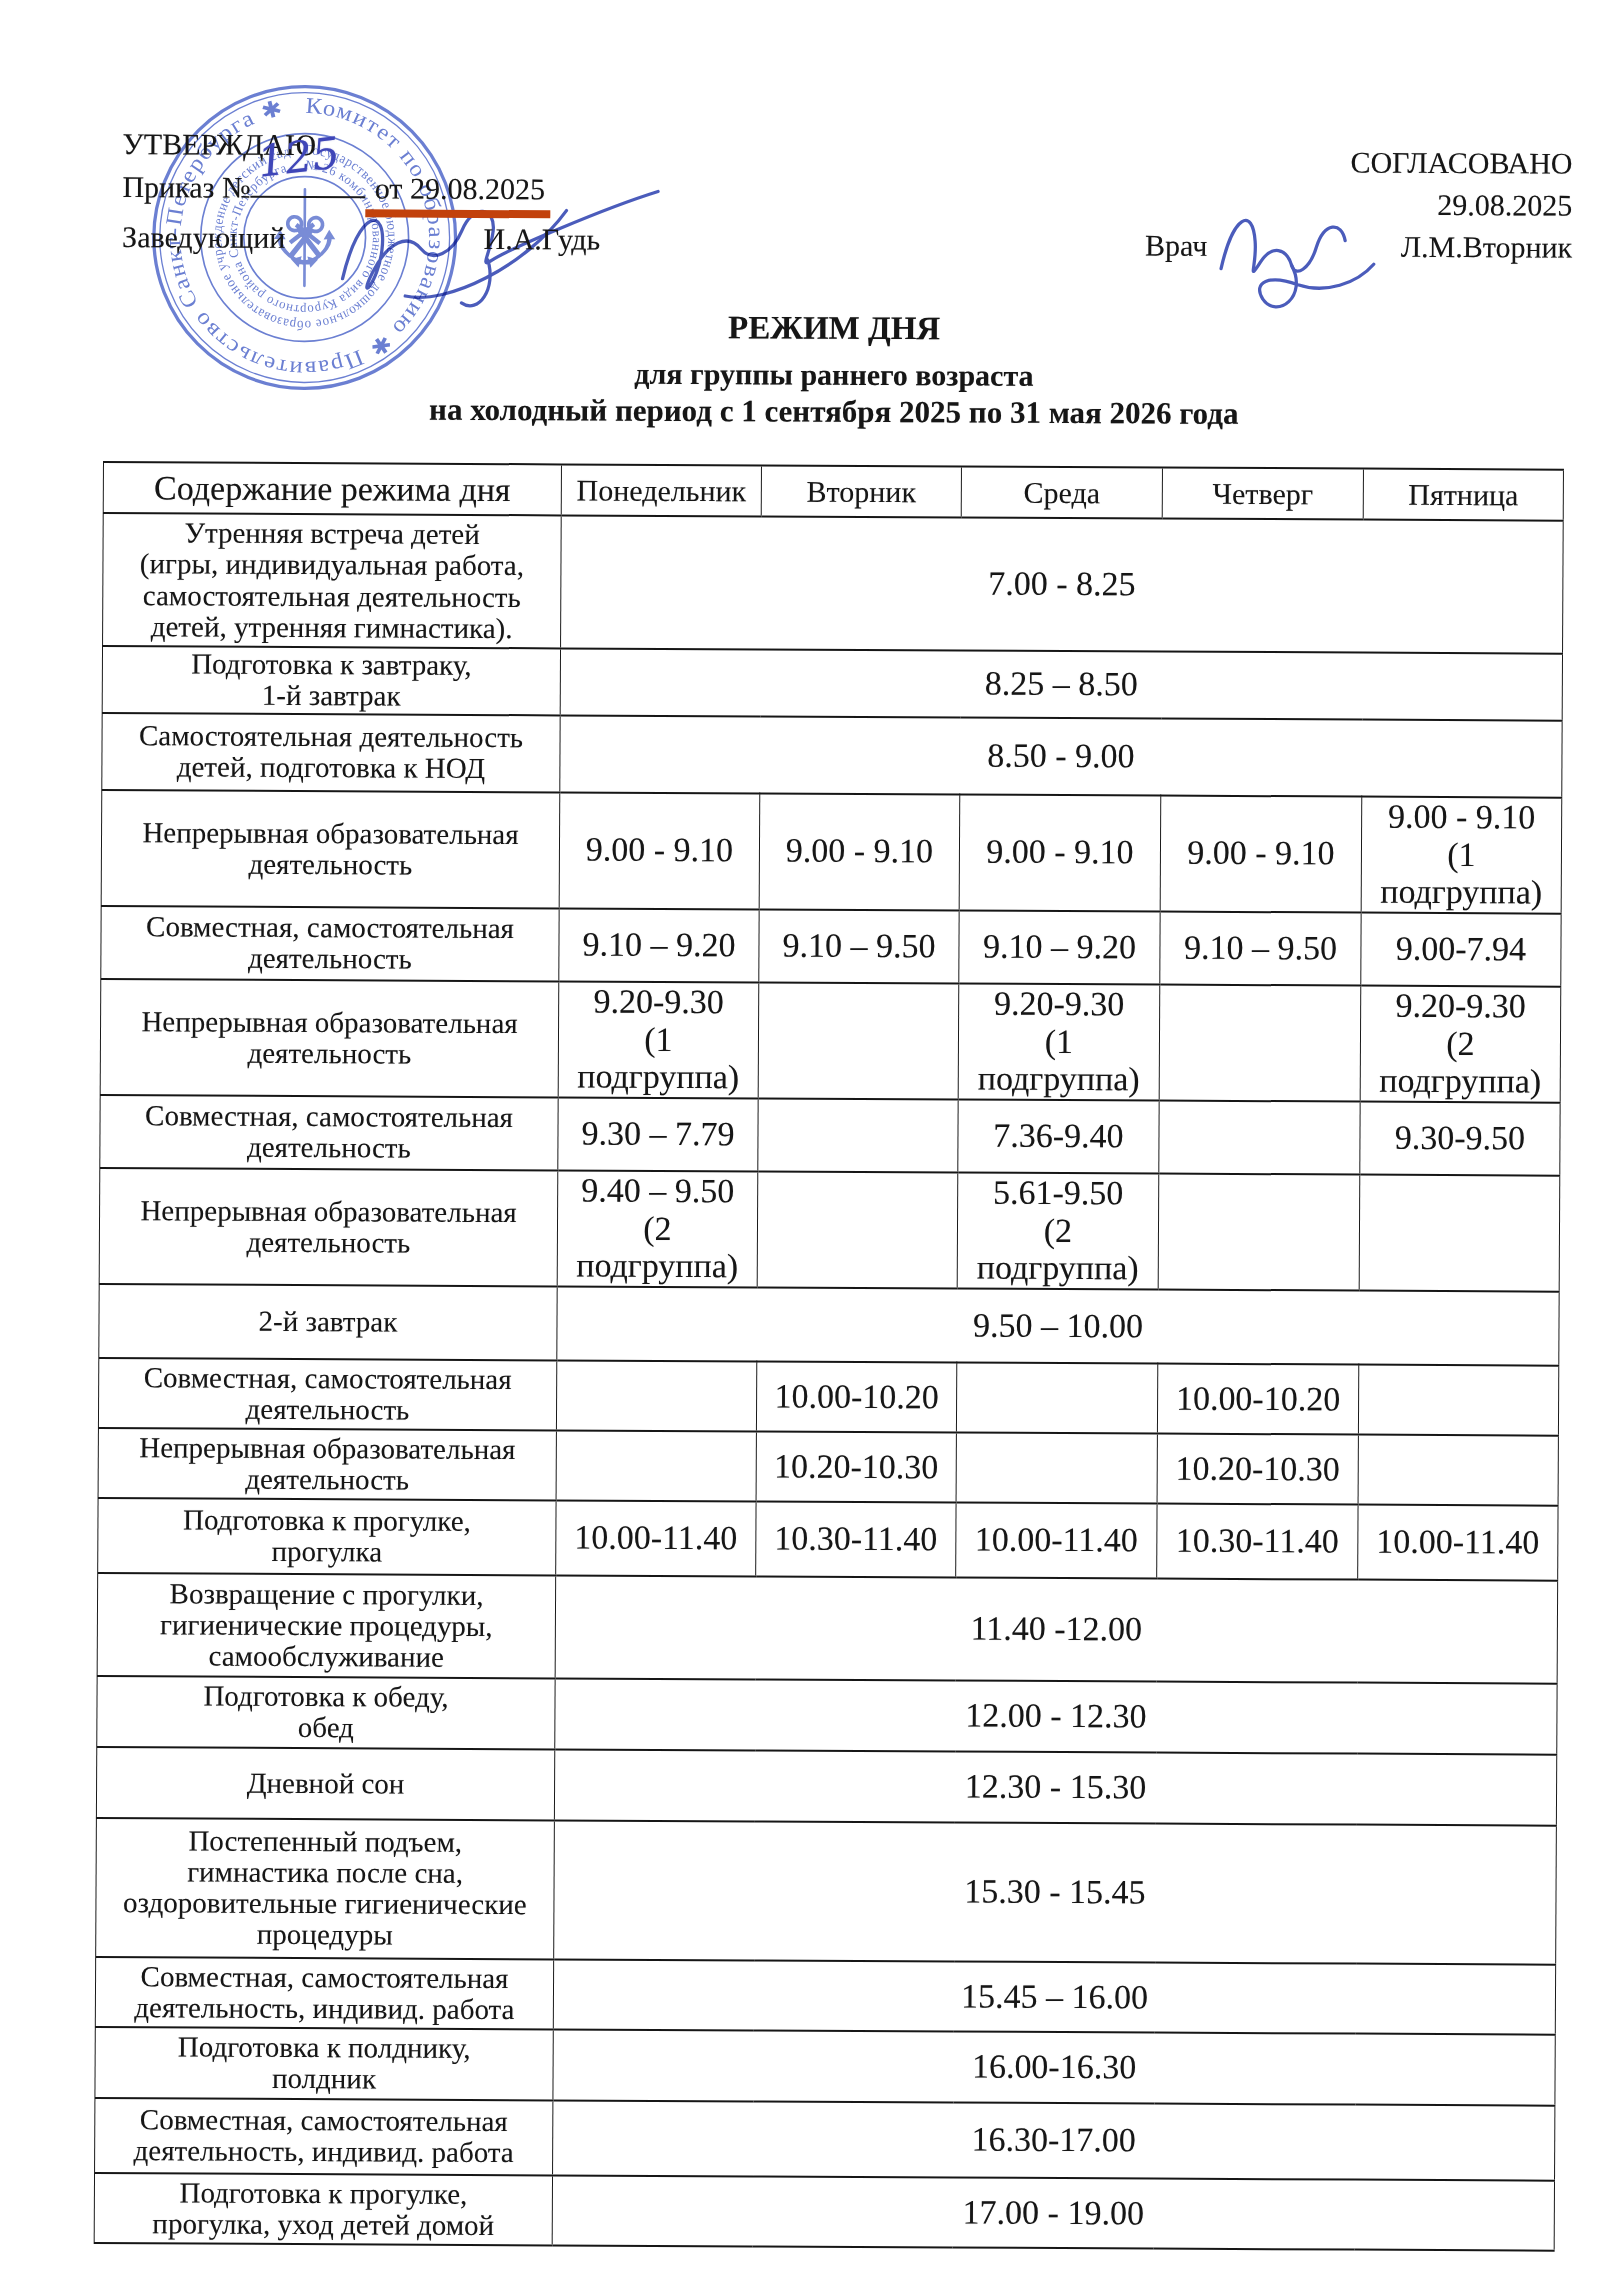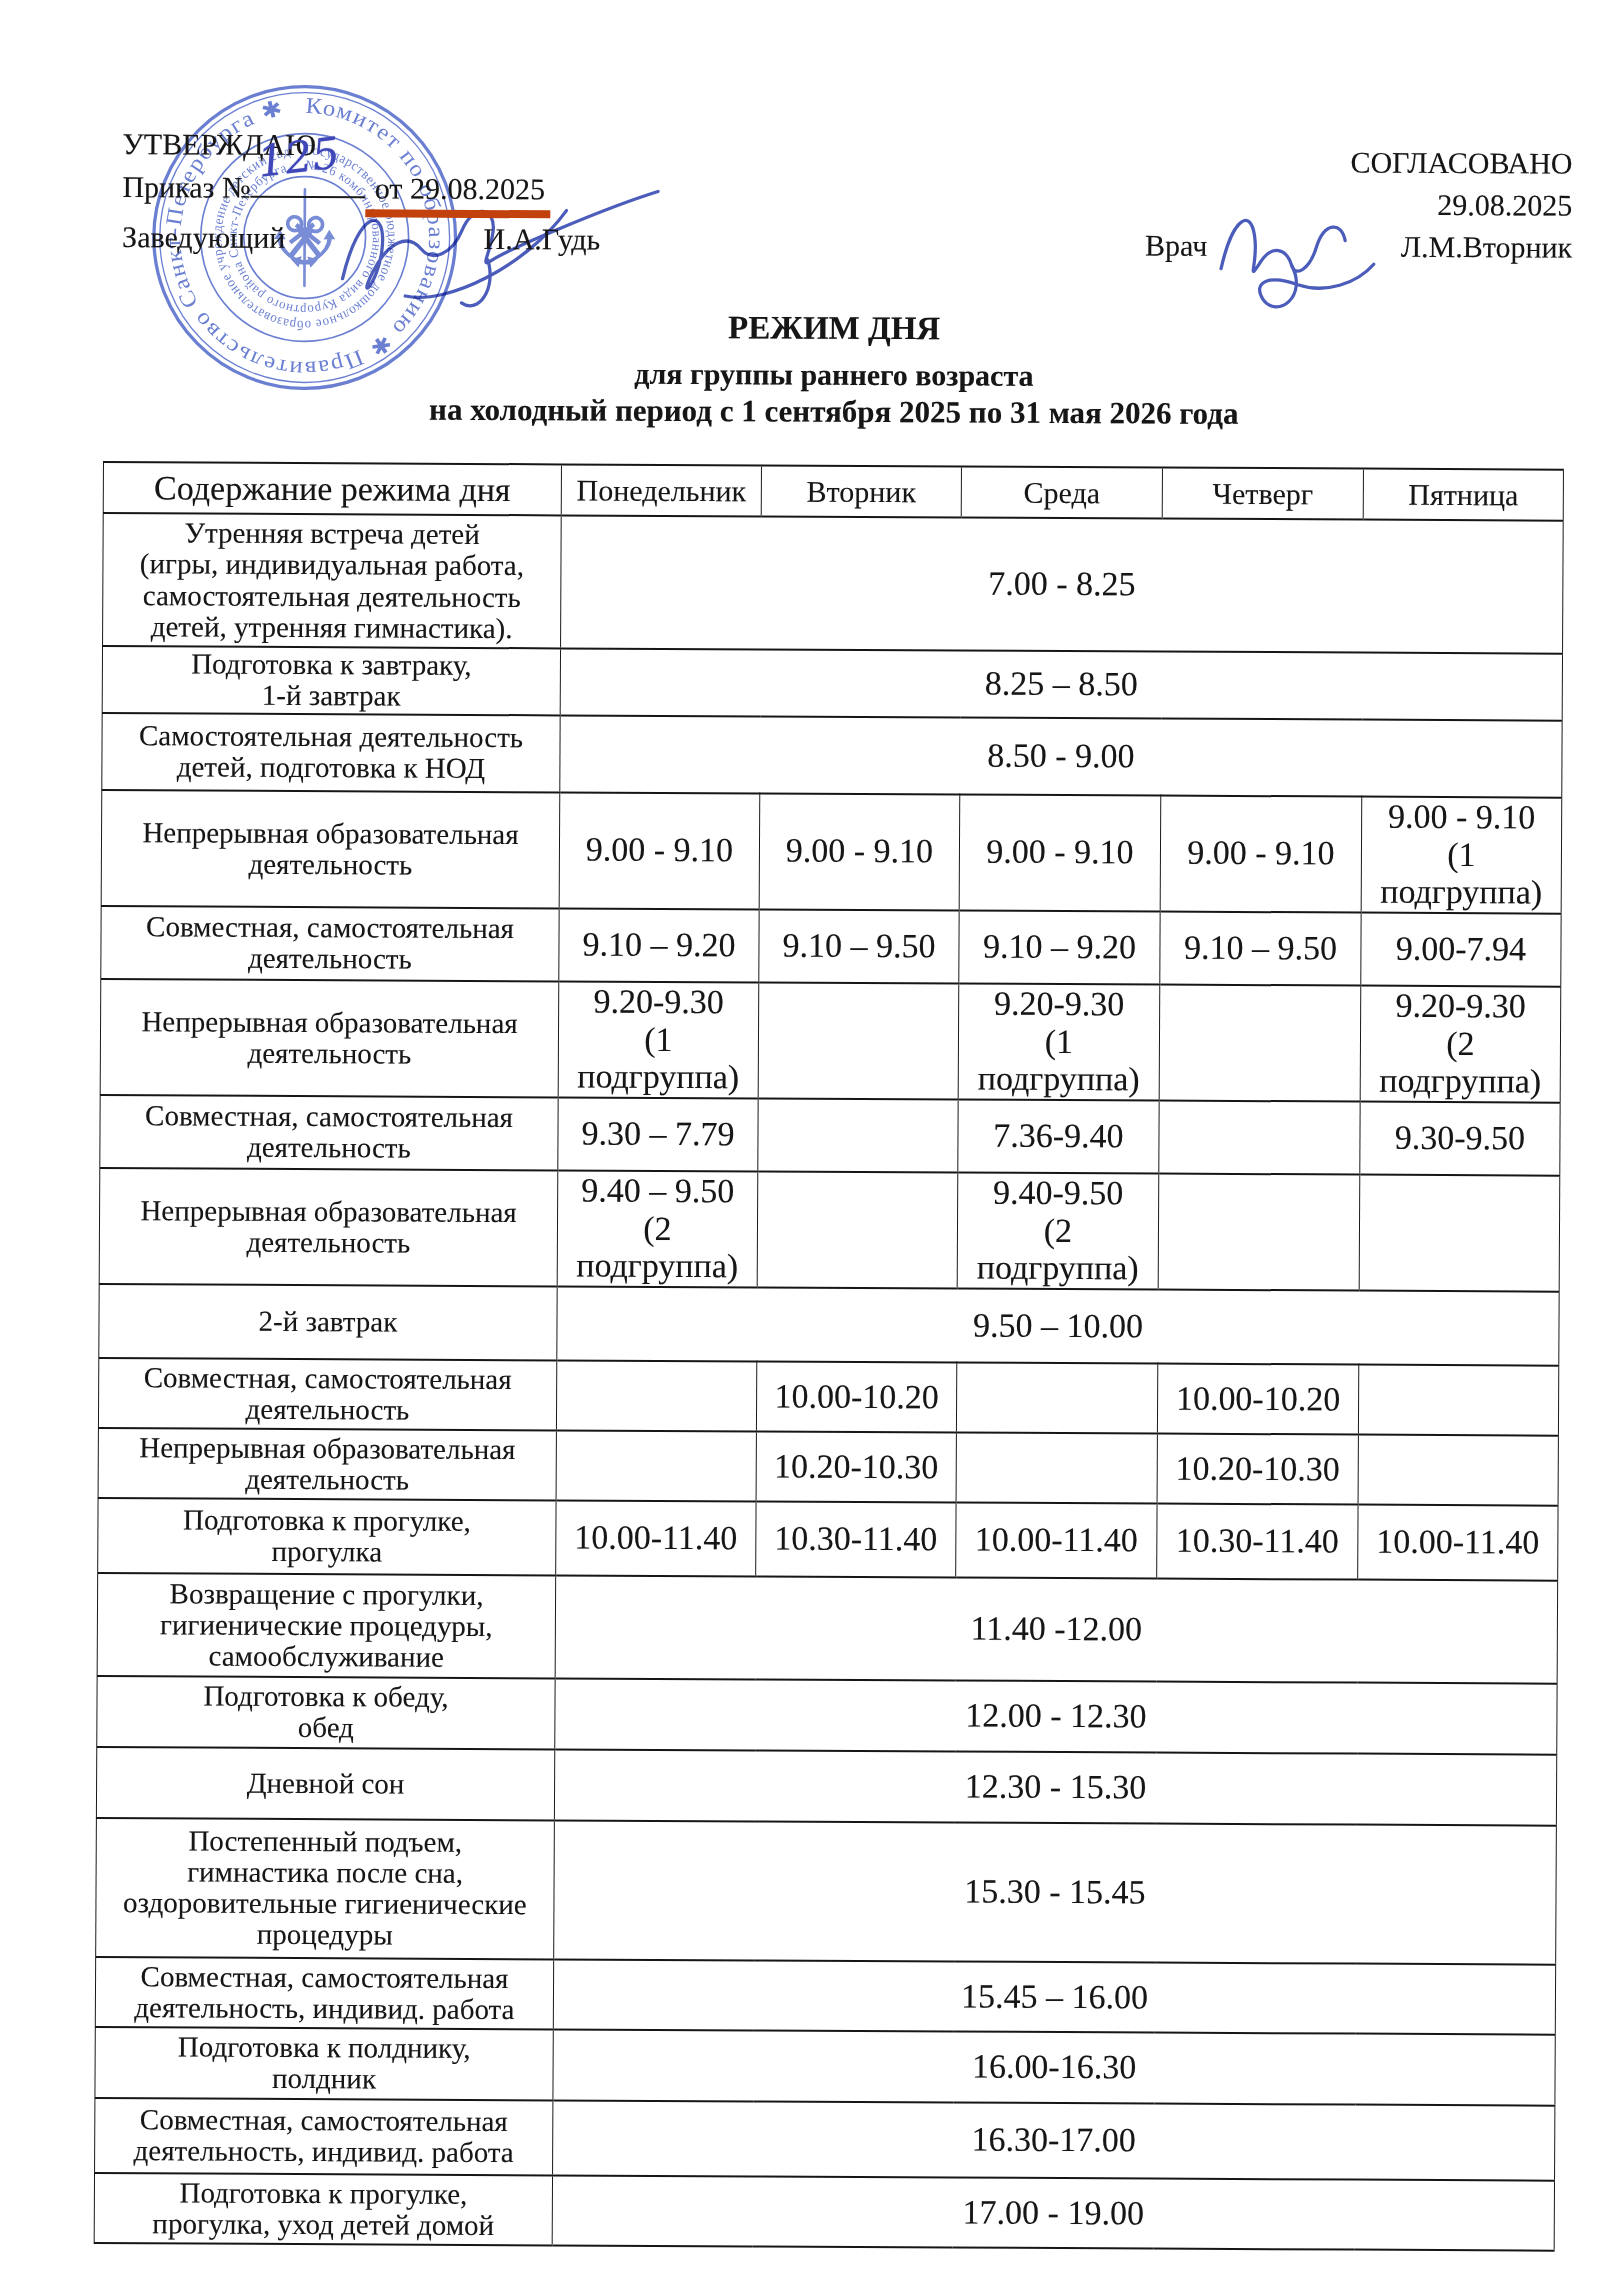--- a/index.html
+++ b/index.html
@@ -252,21 +252,21 @@
           </tr>
           <tr style="height: 69px;">
             <td class="lbl">Непрерывная образовательная
 деятельность</td>
             <td>
               <div class="time">9.40 – 9.50</div>
               <div class="sub">(2 подгруппа)</div>
             </td>
             <td></td>
             <td>
-              <div class="time">9.40-9.50</div>
+              <div class="time">5.61-9.50</div>
               <div class="sub">(2 подгруппа)</div>
             </td>
             <td></td>
             <td></td>
           </tr>
           <tr style="height: 74px;">
             <td class="lbl">2-й завтрак</td>
             <td colspan="5">
               <div class="time">9.50 – 10.00</div>
             </td>

